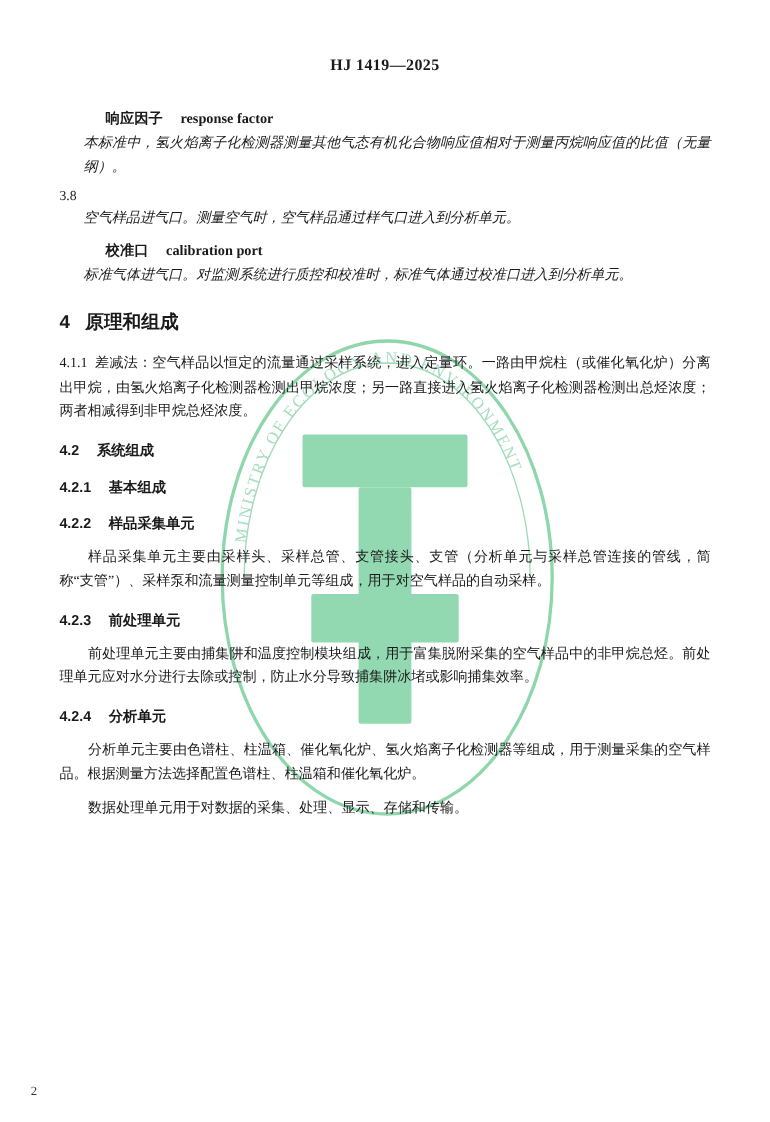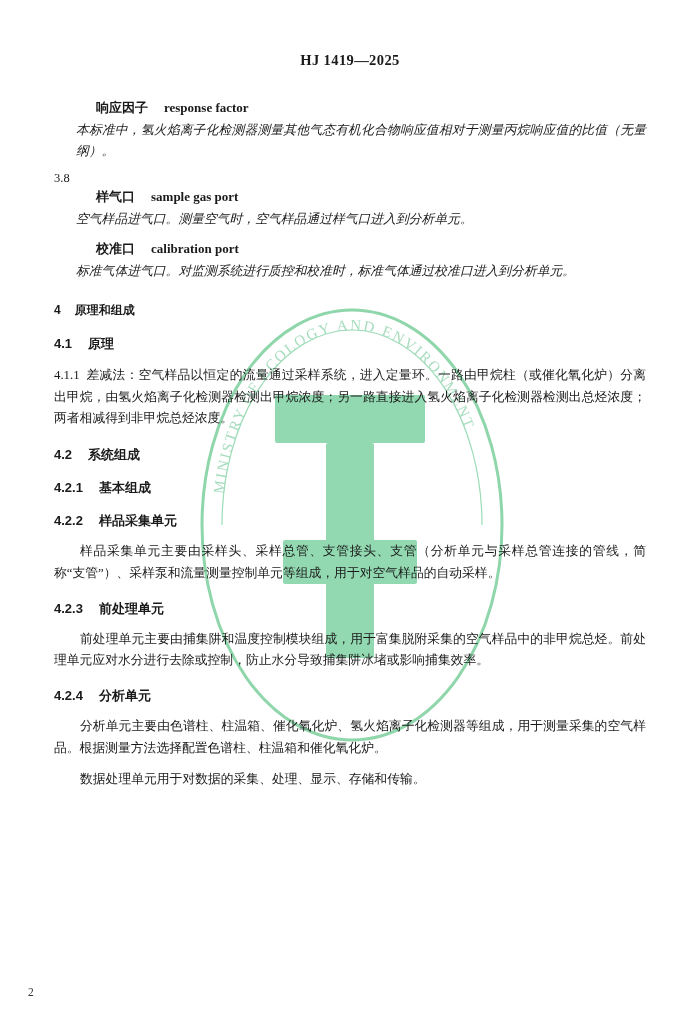--- a/index.html
+++ b/index.html
@@ -68,21 +68,21 @@
   .def-line {
     font-size: 12.8px;
     line-height: 1.62;
     margin: 0 0 10px 22px;
     text-align: justify;
     font-family: "Liberation Serif", "DejaVu Serif", serif;
     font-style: italic;
   }
 
   .h1 {
-    font-size: 12px;
+    font-size: 17px;
     font-weight: bold;
     margin: 20px 0 16px 0;
     font-family: "Liberation Sans", sans-serif;
   }
   .h1 .t { margin-left: 14px; }
 
   .h2 {
     font-size: 13px;
     font-weight: bold;
     margin: 16px 0 12px 0;
@@ -154,37 +154,31 @@
   <div class="content">
 
     <div class="header">HJ 1419—2025</div>
 
     <div class="term-line">
       <span>响应因子</span><span class="en">response factor</span>
     </div>
     <div class="def-line">本标准中，氢火焰离子化检测器测量其他气态有机化合物响应值相对于测量丙烷响应值的比值（无量纲）。</div>
 
     <div class="num-line">3.8</div>
-    <div class="term-line">
-      <span>样气口</span><span class="en">sample gas port</span>
-    </div>
     <div class="def-line">空气样品进气口。测量空气时，空气样品通过样气口进入到分析单元。</div>
 
     <div class="term-line">
       <span>校准口</span><span class="en">calibration port</span>
     </div>
     <div class="def-line">标准气体进气口。对监测系统进行质控和校准时，标准气体通过校准口进入到分析单元。</div>
 
     <div class="h1">
       <span>4</span><span class="t">原理和组成</span>
     </div>
 
-    <div class="h2">
-      <span>4.1</span><span class="t">原理</span>
-    </div>
 
     <div class="numpara">
       <span class="lbl">4.1.1</span>&nbsp;&nbsp;<span>差减法：空气样品以恒定的流量通过采样系统，进入定量环。一路由甲烷柱（或催化氧化炉）分离出甲烷，由氢火焰离子化检测器检测出甲烷浓度；另一路直接进入氢火焰离子化检测器检测出总烃浓度；两者相减得到非甲烷总烃浓度。</span>
     </div>
 
 
     <div class="h2">
       <span>4.2</span><span class="t">系统组成</span>
     </div>
 

